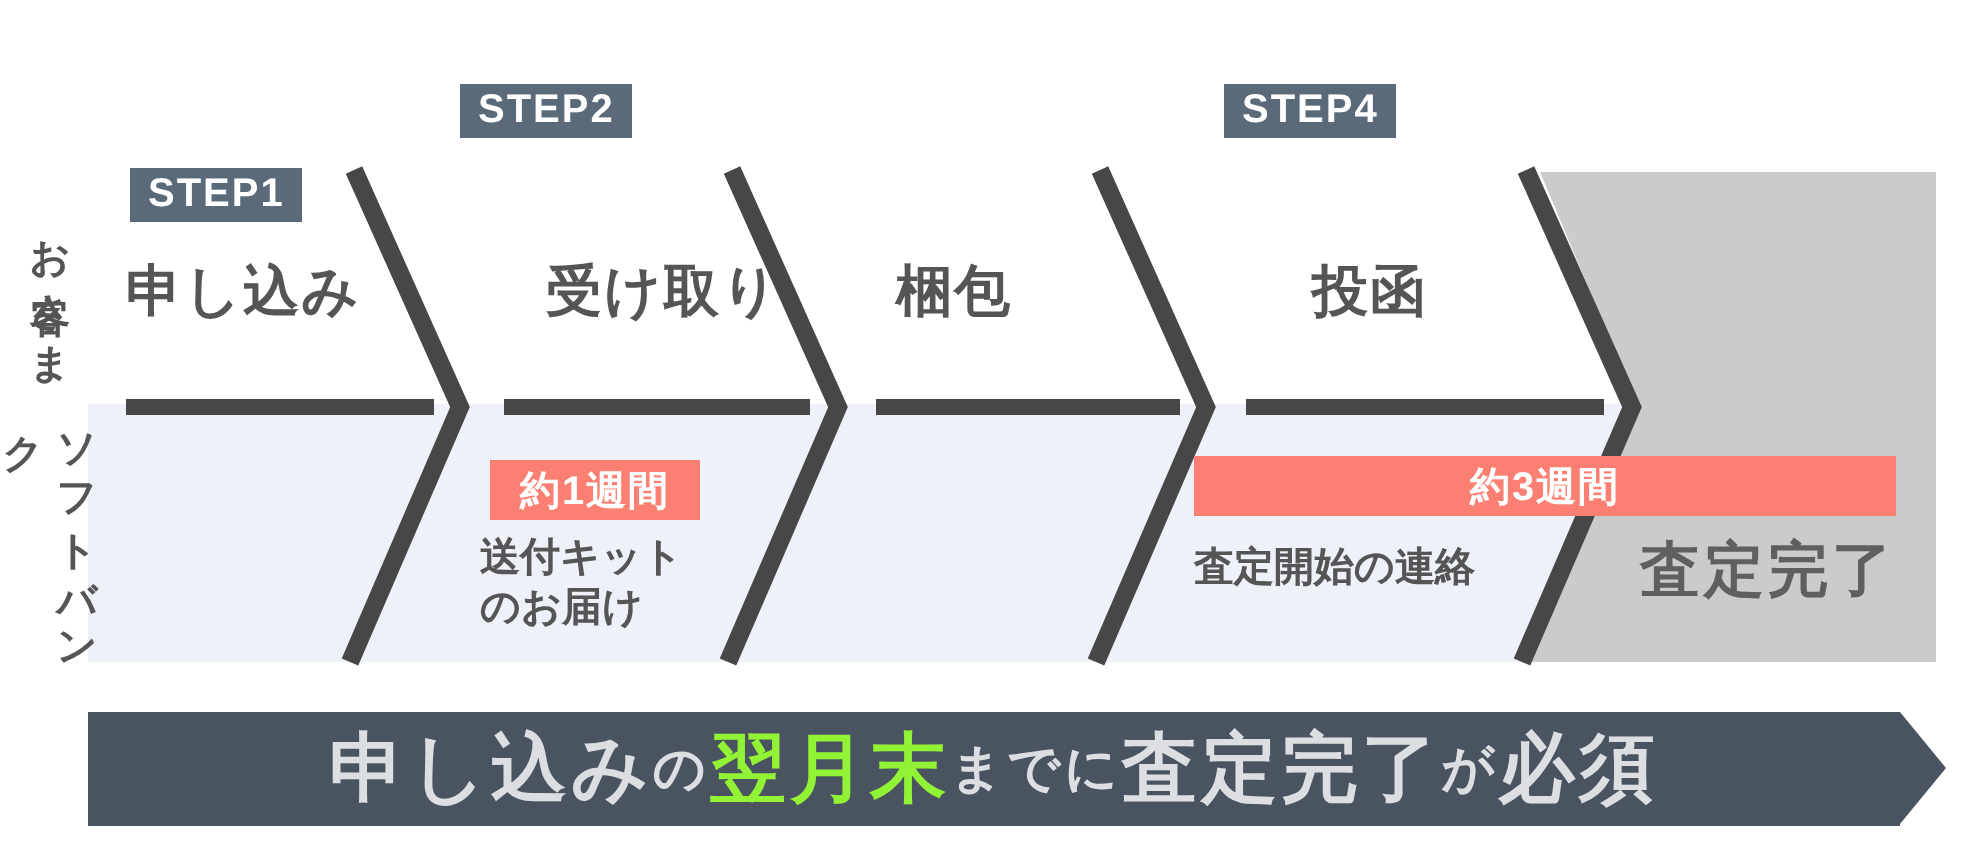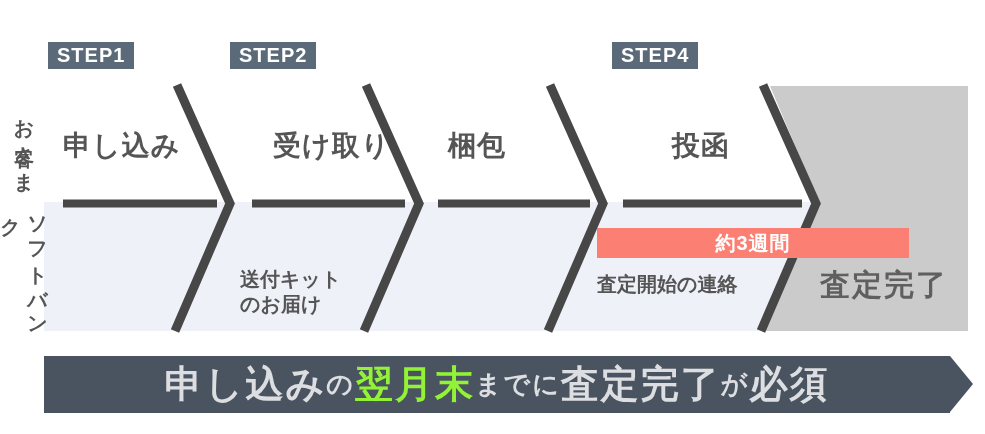--- a/index.html
+++ b/index.html
@@ -35,21 +35,21 @@
     letter-spacing: 1px; white-space: nowrap;
   }
 
   .duration-badge {
     position: absolute; height: 30px;
     display: inline-flex; align-items: center; justify-content: center;
     background: var(--duration-bg, #fb7f72); color: #ffffff;
     font-size: 20px; font-weight: bold; letter-spacing: 1px;
   }
   .duration-kit        { left: 245px; top: 230px; width: 105px; }
-  .duration-assessment { left: 597px; top: 228px; width: 312px; }
+  .duration-assessment { left: 597px; top: 228px; width: 351px; }
 
   .sub-text {
     position: absolute; font-size: 20px; font-weight: bold;
     color: var(--text, #555555); line-height: 25px; white-space: nowrap;
   }
   .kit-text     { left: 240px; top: 267px; }
   .contact-text { left: 597px; top: 272px; }
 
   .done-label {
     position: absolute; left: 820px; top: 265px;
@@ -90,29 +90,30 @@
 
     <polyline points="177,85 230,203.5 175,331" fill="none" stroke-width="9" style="stroke: var(--line, #474747);"></polyline>
     <polyline points="366,85 419,203.5 364,331" fill="none" stroke-width="9" style="stroke: var(--line, #474747);"></polyline>
     <polyline points="550,85 603,203.5 548,331" fill="none" stroke-width="9" style="stroke: var(--line, #474747);"></polyline>
     <polyline points="763,85 816,203.5 761,331" fill="none" stroke-width="9" style="stroke: var(--line, #474747);"></polyline>
   </svg>
 
   <div class="actor-label actor-customer">お客さま</div>
   <div class="actor-label actor-company">ソフトバンク</div>
 
-  <div class="step-badge" style="left: 48px;">STEP1</div>
+  <div class="step-badge" style="left: 65px; margin-top: 42px;">STEP1</div>
   <div class="step-badge" style="left: 230px;">STEP2</div>
   <div class="step-badge" style="left: 612px;">STEP4</div>
 
   <div class="step-label" style="left: 63px;">申し込み</div>
   <div class="step-label" style="left: 245px; margin-left: 28px;">受け取り</div>
   <div class="step-label" style="left: 448px; font-family: Liberation Mono, monospace;">梱包</div>
-  <div class="step-label" style="left: 672px; font-family: Liberation Serif, serif;">投函</div>
+  <div class="step-label" style="left: 656px; font-family: Liberation Serif, serif;">投函</div>
 
+  <div class="duration-badge duration-kit">約1週間</div>
   <div class="sub-text kit-text">
     <div>送付キット</div>
     <div>のお届け</div>
   </div>
 
   <div class="duration-badge duration-assessment">約3週間</div>
   <div class="sub-text contact-text">査定開始の連絡</div>
 
   <div class="done-label">査定完了</div>
 

